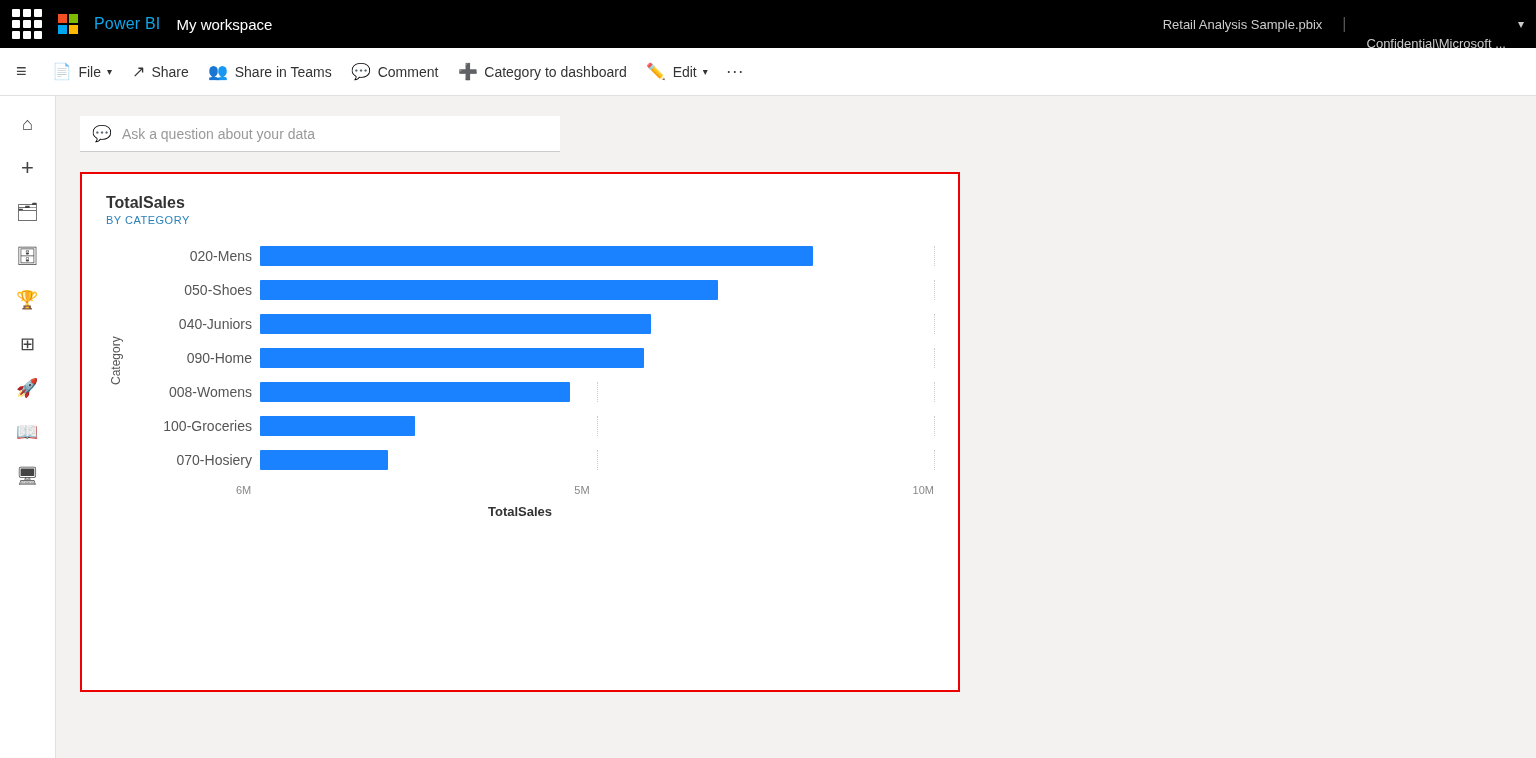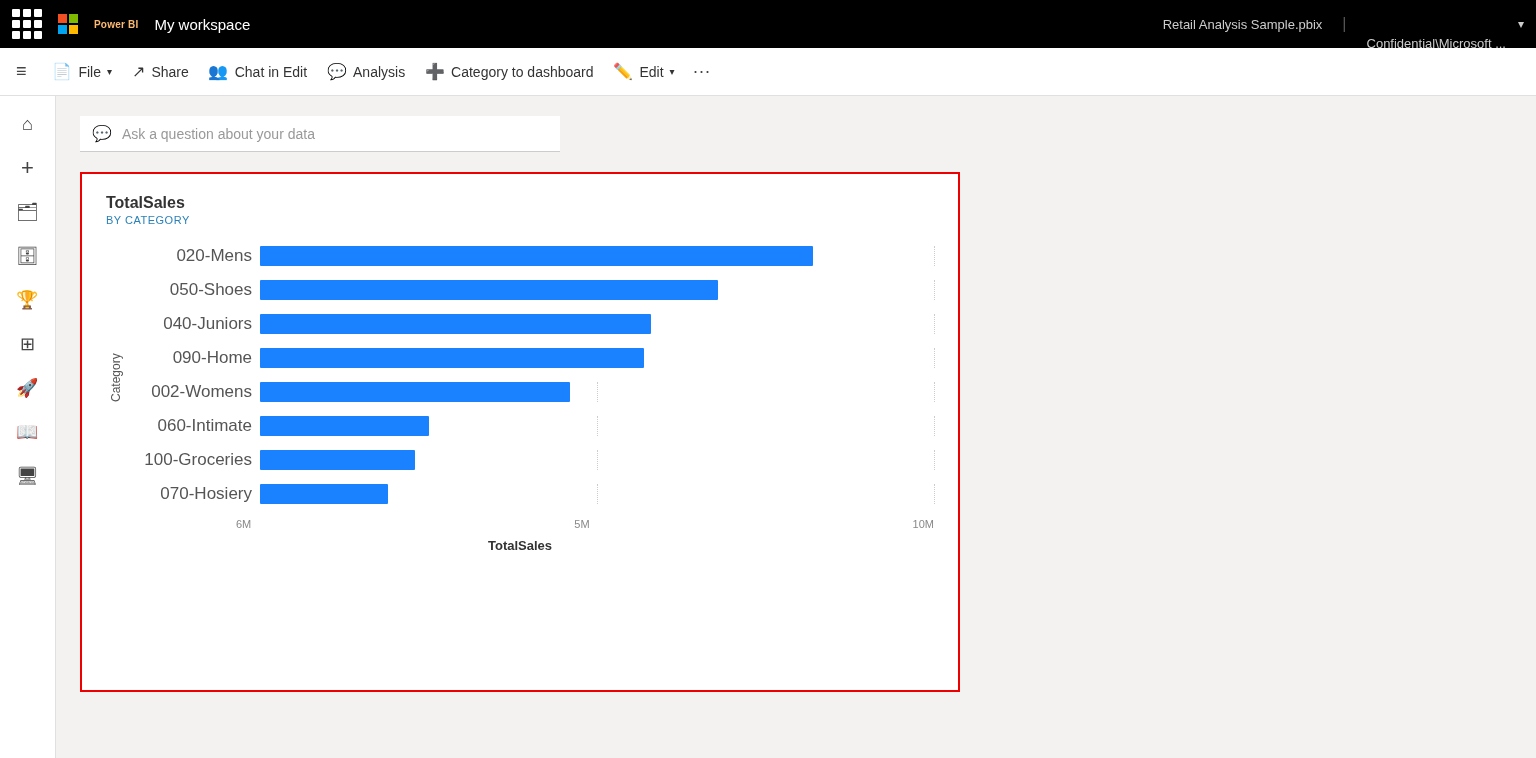--- a/index.html
+++ b/index.html
@@ -21,21 +21,21 @@
       gap: 3px;
       margin-right: 4px;
     }
     .dot { width: 8px; height: 8px; background: #fff; border-radius: 1px; }
     .ms-logo { display: flex; gap: 2px; flex-wrap: wrap; width: 20px; height: 20px; margin-right: 4px; }
     .ms-logo span { width: 9px; height: 9px; }
     .ms-logo .r { background: #F25022; }
     .ms-logo .g { background: #7FBA00; }
     .ms-logo .b { background: #00A4EF; }
     .ms-logo .y { background: #FFB900; }
-    .top-bar-title { color: #fdba74; font-size: 10px; font-weight: 700; letter-spacing: 0.2px; }
+    .top-bar-title { color: #0ea5e9; font-size: 16px; font-weight: 400; letter-spacing: 0.2px; }
     .top-bar-workspace { color: #fff; font-size: 15px; font-weight: 400; margin-left: 4px; }
     .top-bar-spacer { flex: 1; }
     .top-bar-file { color: #ccc; font-size: 13px; }
     .top-bar-separator { color: #555; font-size: 16px; margin: 0 8px; }
     .top-bar-confidential { color: #ccc; font-size: 13px; margin-top: 38px; }
     .top-bar-chevron { color: #ccc; font-size: 12px; cursor: pointer; }
 
     
     .toolbar {
       background: #fff;
@@ -154,21 +154,21 @@
     }
     .bar-row {
       display: flex;
       align-items: center;
       margin-bottom: 6px;
       height: 28px;
     }
     .bar-label {
       width: 130px;
       text-align: right;
-      font-size: 17px;
+      font-size: 14px;
       color: #555;
       padding-right: 8px;
       flex-shrink: 0;
     }
     .bar-wrapper {
       flex: 1;
       height: 20px;
       position: relative;
     }
     .bar {
@@ -232,26 +232,26 @@
     <span style="font-size:10px;">▾</span>
   </div>
 
   <div class="toolbar-item">
     <span class="toolbar-icon">↗</span>
     <span>Share</span>
   </div>
 
   <div class="toolbar-item">
     <span class="toolbar-icon" style="color:#6264a7;">👥</span>
-    <span>Chat in Edit</span>
+    <span>Share in Teams</span>
   </div>
 
   <div class="toolbar-item">
     <span class="toolbar-icon">💬</span>
-    <span>Analysis</span>
+    <span>Comment</span>
   </div>
 
   <div class="toolbar-item">
     <span class="toolbar-icon">➕</span>
     <span>Category to dashboard</span>
   </div>
 
   <div class="toolbar-item">
     <span class="toolbar-icon">✏️</span>
     <span>Edit</span>
@@ -336,33 +336,25 @@
               </div>
               <div class="bar-row">
                 <div class="bar-label">090-Home</div>
                 <div class="bar-wrapper" style="position: relative;">
                   <div style="position: absolute; top: 0px; bottom: 0px; left: 50%; border-left: 1px dotted rgb(204, 204, 204);"></div>
                   <div style="position: absolute; top: 0px; bottom: 0px; left: 100%; border-left: 1px dotted rgb(204, 204, 204);"></div>
                   <div class="bar" style="width: 57%; position: relative; z-index: 1;"></div>
                 </div>
               </div>
               <div class="bar-row">
-                <div class="bar-label">002-Womens</div>
+                <div class="bar-label">008-Womens</div>
                 <div class="bar-wrapper" style="position: relative;">
                   <div style="position: absolute; top: 0px; bottom: 0px; left: 50%; border-left: 1px dotted rgb(204, 204, 204);"></div>
                   <div style="position: absolute; top: 0px; bottom: 0px; left: 100%; border-left: 1px dotted rgb(204, 204, 204);"></div>
                   <div class="bar" style="width: 46%; position: relative; z-index: 1;"></div>
-                </div>
-              </div>
-              <div class="bar-row">
-                <div class="bar-label">060-Intimate</div>
-                <div class="bar-wrapper" style="position: relative;">
-                  <div style="position: absolute; top: 0px; bottom: 0px; left: 50%; border-left: 1px dotted rgb(204, 204, 204);"></div>
-                  <div style="position: absolute; top: 0px; bottom: 0px; left: 100%; border-left: 1px dotted rgb(204, 204, 204);"></div>
-                  <div class="bar" style="width: 25%; position: relative; z-index: 1;"></div>
                 </div>
               </div>
               <div class="bar-row">
                 <div class="bar-label">100-Groceries</div>
                 <div class="bar-wrapper" style="position: relative;">
                   <div style="position: absolute; top: 0px; bottom: 0px; left: 50%; border-left: 1px dotted rgb(204, 204, 204);"></div>
                   <div style="position: absolute; top: 0px; bottom: 0px; left: 100%; border-left: 1px dotted rgb(204, 204, 204);"></div>
                   <div class="bar" style="width: 23%; position: relative; z-index: 1;"></div>
                 </div>
               </div>

